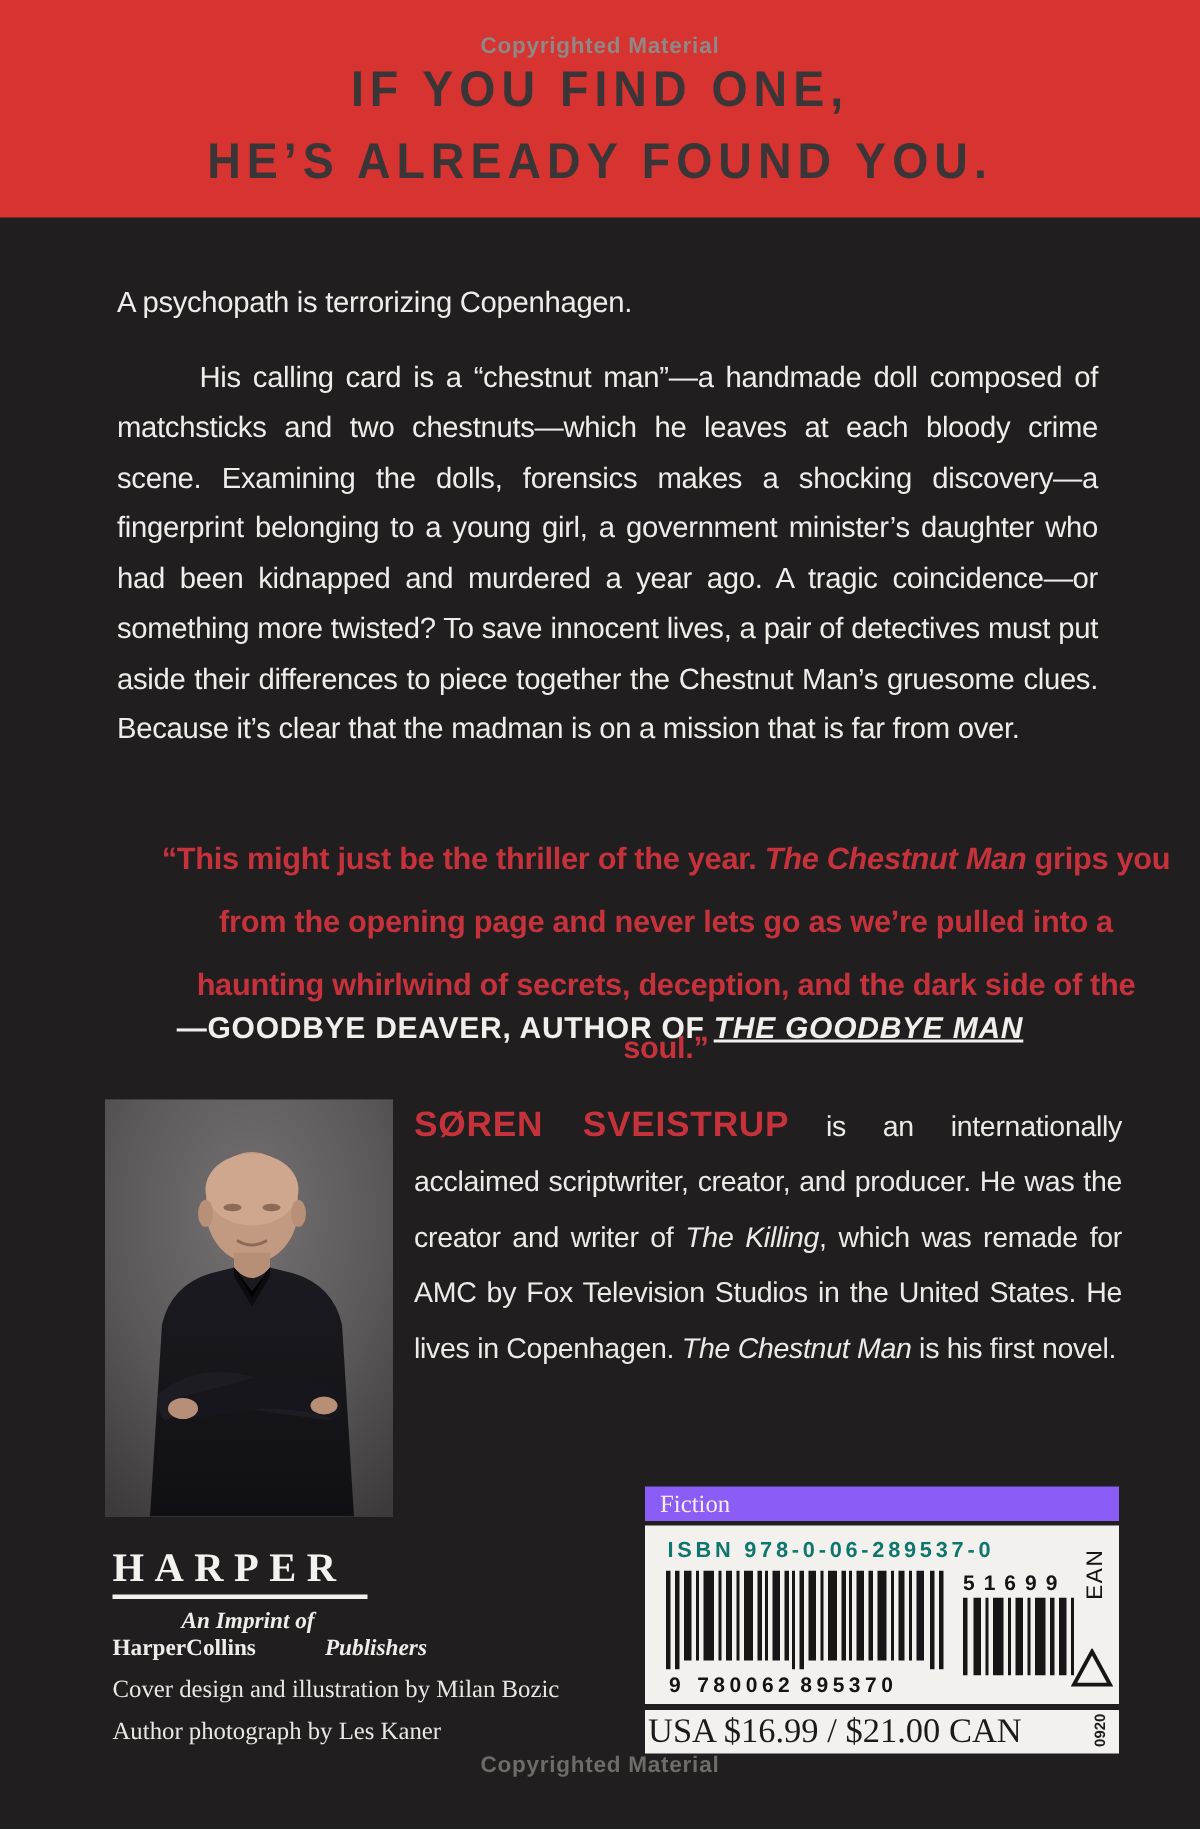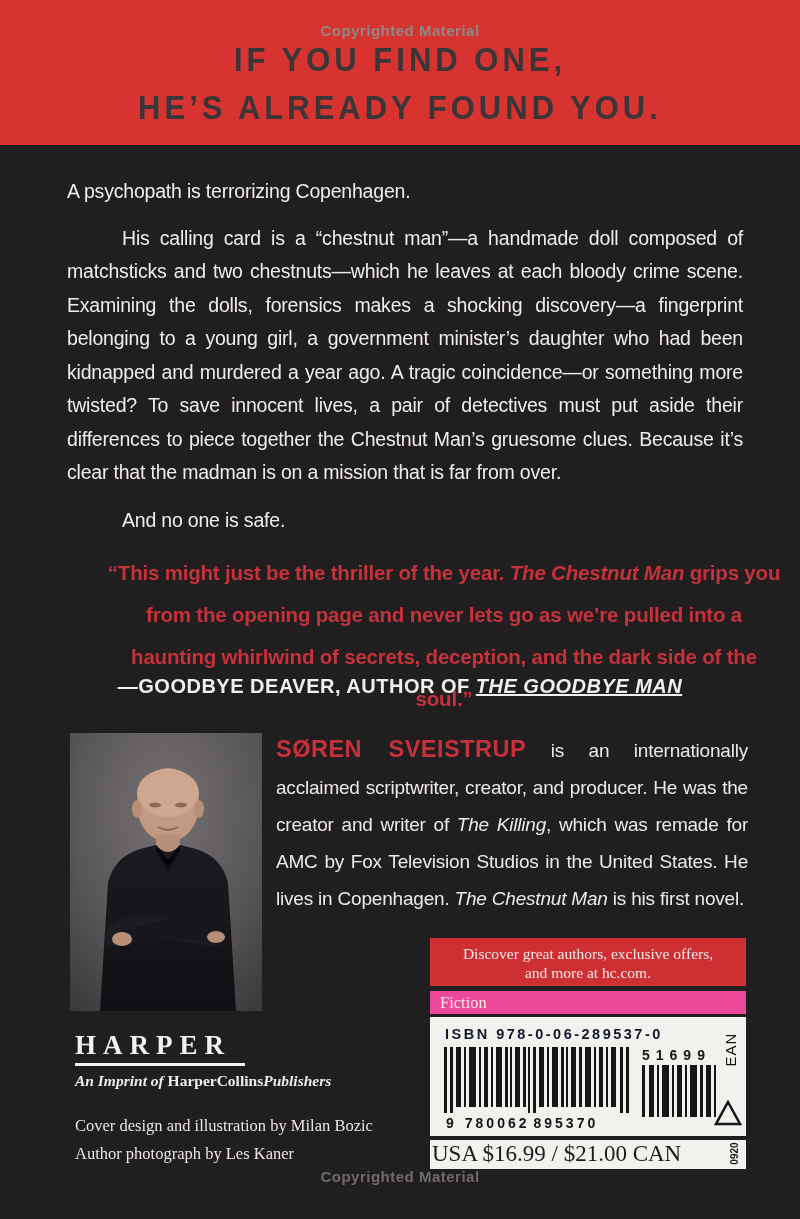--- a/index.html
+++ b/index.html
@@ -23,21 +23,21 @@
     transform:scaleY(1.08);
   }
   .banner-line2{
     position:absolute;left:0;top:90px;width:100%;
     font-size:31px;font-weight:bold;color:#3a3637;letter-spacing:4px;
     transform:scaleY(1.08);
   }
   
   .synopsis{position:absolute;left:62px;top:170px;width:686px;
     font-size:19.5px;line-height:33.5px;letter-spacing:-.2px;}
-  .synopsis p{margin:5px;}
+  .synopsis p{margin:16px;}
   .synopsis .p1{margin-bottom:13px;}
   .synopsis .p2{text-align:justify;text-indent:55px;}
   .synopsis .p3{margin-top:14px;text-indent:55px;}
   
   .quote{
     position:absolute;left:60px;top:552px;width:680px;text-align:center;
     color:#c5323c;font-size:20.5px;font-weight:bold;line-height:42px;letter-spacing:-.2px;margin-left:44px;
   }
   .quote .ital{font-style:italic;}
   .attribution{
@@ -59,43 +59,43 @@
   
   .harper{
     position:absolute;left:75px;top:1030px;
     font-size:27px;font-weight:bold;letter-spacing:7px;color:#f4f2ef;font-family:Liberation Serif, serif;
   }
   .harper-rule{position:absolute;left:75px;top:1063px;width:170px;height:3px;background:#f4f2ef;}
   .imprint{
     position:absolute;left:75px;top:1072px;width:320px;
     font-family:"Liberation Serif",serif;font-size:15.5px;font-weight:bold;color:#efedea;
   }
-  .imprint .ital{font-style:italic;}
+  .imprint .ital{font-style:italic;margin-left:46px;}
   .credits{
     position:absolute;left:75px;top:1112px;width:340px;
     font-family:"Liberation Serif",serif;font-size:16.5px;line-height:28px;color:#e9e6e3;
   }
   
   .retail{position:absolute;left:430px;top:938px;width:316px;height:231px;}
   .promo{
     position:absolute;left:0;top:0;width:316px;height:48px;background:#ce2f32;
     text-align:center;font-family:"Liberation Serif",serif;color:#f7ecea;
     font-size:15.5px;line-height:19px;padding-top:6px;box-sizing:border-box;
   }
   .category-bar{
-    position:absolute;left:0;top:53px;width:316px;height:23px;background:#ec4899;
+    position:absolute;left:0;top:53px;width:316px;height:23px;background:#8b5cf6;
     font-family:"Liberation Serif",serif;color:#f7ecea;font-size:16.5px;
     line-height:23px;padding-left:10px;box-sizing:border-box;
   }
   .barcode-panel{
     position:absolute;left:0;top:79px;width:316px;height:119px;background:#f3f1ee;color:#171516;
   }
   .isbn-label{
     position:absolute;left:15px;top:9px;font-size:14.5px;font-weight:bold;
-    letter-spacing:2.5px;color:#0f172a;
+    letter-spacing:2.5px;color:#0f766e;
   }
   .main-barcode{position:absolute;left:14px;top:30px;width:186px;height:84px;}
   .main-digits{
     position:absolute;left:0px;top:68px;width:186px;display:flex;
     font-size:14px;font-weight:bold;letter-spacing:3px;color:#151314;
   }
   .main-digits span{background:#f3f1ee;padding:0 2px;}
   .d-left{margin-right:4px;}
   .addon{position:absolute;left:212px;top:30px;width:78px;height:78px;}
   .addon-digits{
@@ -131,21 +131,20 @@
 
   <div class="banner">
     <div class="copy-note-top">Copyrighted Material</div>
     <div class="banner-line1">IF YOU FIND ONE,</div>
     <div class="banner-line2">HE’S ALREADY FOUND YOU.</div>
   </div>
 
   <div class="synopsis">
     <p class="p1">A psychopath is terrorizing Copenhagen.</p>
     <p class="p2">His calling card is a “chestnut man”—a handmade doll composed of matchsticks and two chestnuts—which he leaves at each bloody crime scene. Examining the dolls, forensics makes a shocking discovery—a fingerprint belonging to a young girl, a government minister’s daughter who had been kidnapped and murdered a year ago. A tragic coincidence—or something more twisted? To save innocent lives, a pair of detectives must put aside their differences to piece together the Chestnut Man’s gruesome clues. Because it’s clear that the madman is on a mission that is far from over.</p>
-    <p class="p3">And no one is safe.</p>
   </div>
 
   <div class="quote"><span>“This might just be the thriller of the year. </span><span class="ital">The Chestnut Man</span><span> grips you from the opening page and never lets go as we’re pulled into a haunting whirlwind of secrets, deception, and the dark side of the soul.”</span></div>
   <div class="attribution"><span>—GOODBYE DEAVER, AUTHOR OF </span><span class="ital">THE GOODBYE MAN</span></div>
 
   <div class="photo">
     <svg width="192" height="278" viewBox="0 0 192 278">
       <defs>
         <radialGradient id="pbg" cx="50%" cy="28%" r="85%">
           <stop offset="0%" stop-color="#757173"></stop>
@@ -189,24 +188,20 @@
 
   <div class="harper">HARPER</div>
   <div class="harper-rule"></div>
   <div class="imprint"><span class="ital">An Imprint of </span><span>HarperCollins</span><span class="ital">Publishers</span></div>
   <div class="credits">
     <div>Cover design and illustration by Milan Bozic</div>
     <div>Author photograph by Les Kaner</div>
   </div>
 
   <div class="retail">
-    <div class="promo">
-      <div>Discover great authors, exclusive offers,</div>
-      <div>and more at hc.com.</div>
-    </div>
     <div class="category-bar">Fiction</div>
 
     <div class="barcode-panel">
       <div class="isbn-label">ISBN 978-0-06-289537-0</div>
 
       <div class="main-barcode">
         <svg width="186" height="66" viewBox="0 0 186 66">
           <g fill="#171516">
             <rect x="0" y="0" width="3" height="66"></rect>
               <rect x="6" y="0" width="3" height="66"></rect>

